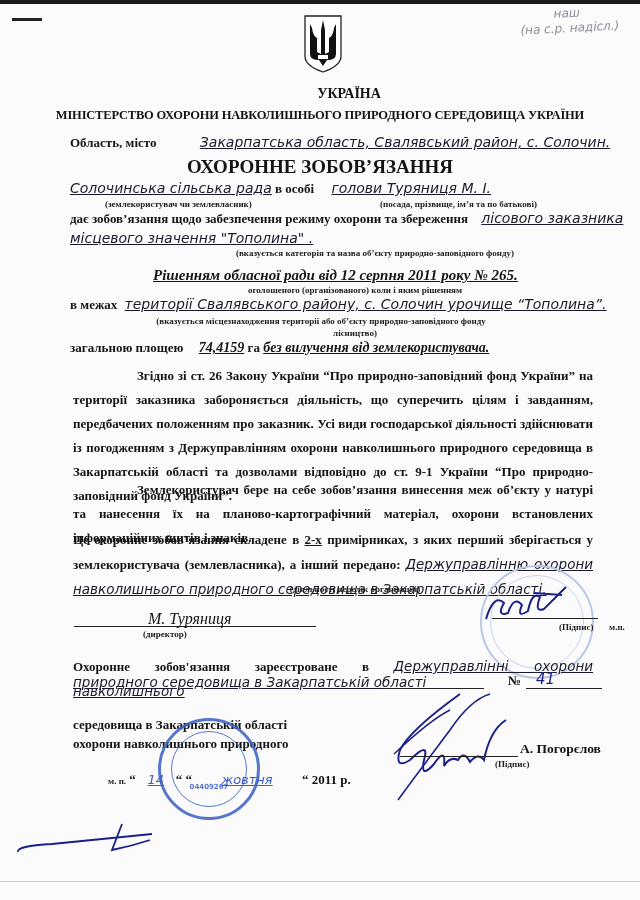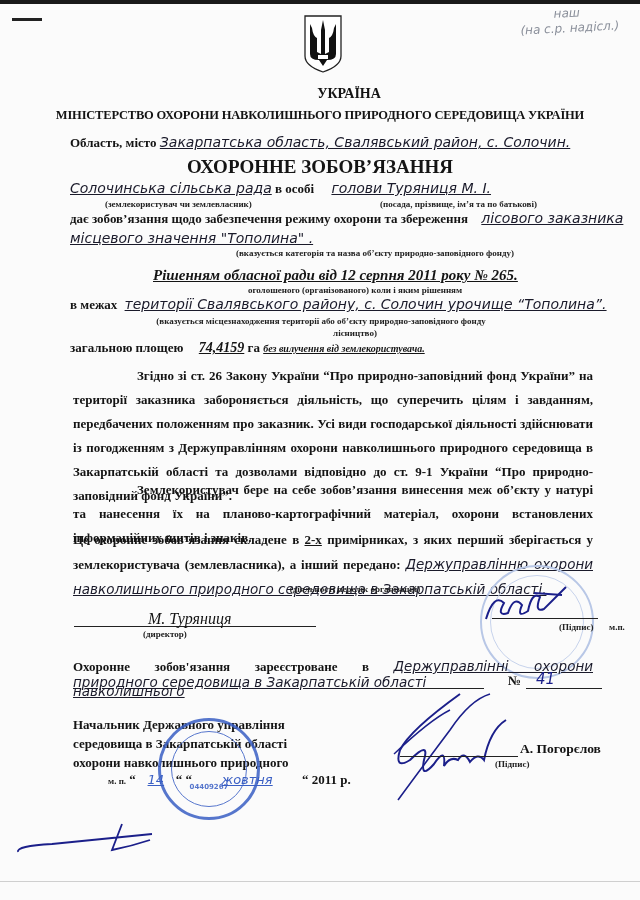--- a/index.html
+++ b/index.html
@@ -43,21 +43,21 @@
   <path d="M2 2 H38 V42 Q38 52 20 58 Q2 52 2 42 Z" fill="#fff" stroke="#222" stroke-width="1.3"></path>
   <path d="M20 6 L22 16 V40 L26 38 V24 Q30 22 31 14 L33 10 V40 Q33 46 24 46 L20 52 L16 46 Q7 46 7 40 V10 L9 14 Q10 22 14 24 V38 L18 40 V16 Z" fill="#111"></path>
   <path d="M15 41 H25 V45 H15 Z" fill="#fff"></path>
 </svg>
 
 <div class="abs center b" style="left:0;top:86px;width:640px;font-size:14px;padding-left:29px;">УКРАЇНА</div>
 <div class="abs center b" style="left:0;top:108px;width:640px;font-size:12.5px;letter-spacing:-0.2px;">МІНІСТЕРСТВО ОХОРОНИ  НАВКОЛИШНЬОГО ПРИРОДНОГО СЕРЕДОВИЩА УКРАЇНИ</div>
 
 <div class="abs txt" style="left:70px;top:134px;">
   <span>Область, місто</span>
-  <span class="hand" style="font-size:14px;">Закарпатська область, Свалявський район, с. Солочин.</span>
+  <span class="hand" style="font-size:14px;margin-left:40px;">Закарпатська область, Свалявський район, с. Солочин.</span>
 </div>
 
 <div class="abs center b" style="left:0;top:156px;width:640px;font-size:19px;">ОХОРОННЕ ЗОБОВ’ЯЗАННЯ</div>
 
 <div class="abs txt" style="left:70px;top:180px;">
   <span class="hand" style="font-size:14px;">Солочинська сільська рада</span>
   <span>в особі</span>
   <span class="hand" style="font-size:14px;margin-left:14px;">голови Туряниця М. І.</span>
 </div>
 <div class="abs caption" style="left:70px;top:199px;">(землекористувач чи землевласник)</div>
@@ -81,21 +81,21 @@
   <span>в межах</span>
   <span class="hand" style="font-size:14px;margin-left:4px;">території Свалявського району, с. Солочин урочище “Тополина”.</span>
 </div>
 <div class="abs caption center" style="left:0;top:316px;width:572px;">(вказується місцезнаходження території або об’єкту природно-заповідного фонду</div>
 <div class="abs caption center" style="left:0;top:328px;width:640px;">лісництво)</div>
 
 <div class="abs txt" style="left:70px;top:340px;">
   <span>загальною площею</span>
   <span class="it u" style="font-size:14px;margin-left:12px;">74,4159</span>
   <span>га</span>
-  <span class="it u" style="font-size:10px;">без  вилучення від землекористувача.</span>
+  <span class="it u" style="font-size:14px;">без  вилучення від землекористувача.</span>
 </div>
 
 <div class="body-p indent" style="top:364px;">Згідно зі ст. 26 Закону України “Про природно-заповідний фонд України” на території заказника забороняється діяльність, що суперечить цілям і завданням, передбачених положенням про заказник. Усі види господарської діяльності здійснювати із погодженням з Держуправлінням охорони навколишнього природного середовища в Закарпатській області та дозволами відповідно до ст. 9-1 України “Про природно-заповідний фонд України”.</div>
 <div class="body-p indent" style="top:478px;">Землекористувач бере на себе зобов’язання винесення меж об’єкту у натурі та нанесення їх на планово-картографічний матеріал, охорони встановлених інформаційних щитів і знаків.</div>
 
 <div class="body-p" style="top:528px;">
   <span>Це охоронне зобов’язання складене в</span>
   <span class="u">2-х</span>
   <span>примірниках, з яких перший зберігається у землекористувача (землевласника), а інший передано:</span>
   <span class="hand" style="font-size:13.5px;">Держуправлінню охорони навколишнього природного середовища в Закарпатській області.</span>
@@ -124,21 +124,20 @@
 </div>
 <div class="abs" style="left:73px;top:673px;">
   <span class="hand" style="font-size:13.5px;">природного середовища в Закарпатській області</span>
 </div>
 <div class="sigline" style="left:382px;top:688px;width:102px;"></div>
 <div class="abs txt" style="left:508px;top:673px;">№</div>
 <div class="sigline" style="left:526px;top:688px;width:76px;"></div>
 <div class="abs it" style="left:536px;top:670px;font-size:15px;color:#1b1f8a;font-family:'DejaVu Sans',sans-serif;">41</div>
 
 <div class="abs txt" style="left:73px;top:715px;line-height:19px;">
-  <div>Начальник Державного управління</div>
   <div>середовища в Закарпатській області</div>
   <div>охорони навколишнього природного</div>
 </div>
 
 <div class="stamp" style="left:158px;top:718px;width:96px;height:96px;border:3px solid #3a5fc4;opacity:0.85;">
   <div style="position:absolute;left:10px;top:10px;right:10px;bottom:10px;border-radius:50%;border:1px solid #3a5fc4;"></div>
   <div style="position:absolute;left:0;right:0;top:62px;text-align:center;font-family:'DejaVu Sans',sans-serif;font-size:7px;color:#3a5fc4;font-weight:bold;">04409267</div>
 </div>
 
 <div class="abs txt" style="left:73px;top:772px;">

